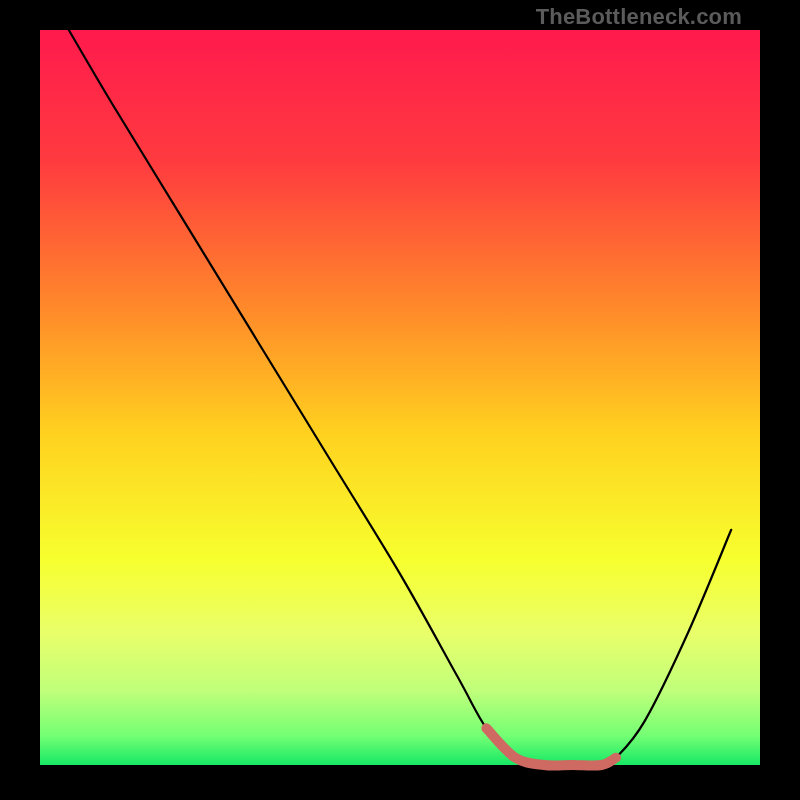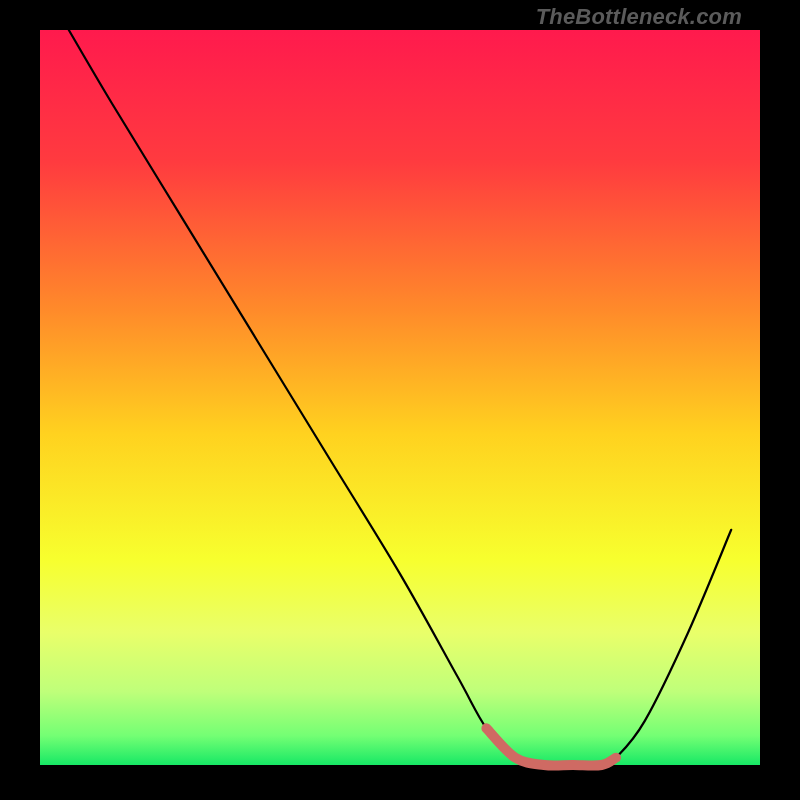--- a/index.html
+++ b/index.html
@@ -9,21 +9,20 @@
     height: 800px;
     background: #000;
     font-family: Arial, Helvetica, sans-serif;
     overflow: hidden;
   }
   .frame {
     position: relative;
     width: 752px;
     height: 800px;
     background: #000;
-    font-style: italic;
   }
   .watermark {
     position: absolute;
     top: 4px;
     right: 10px;
     color: #5b5b5b;
     font-size: 22px;
     font-weight: 600;
     letter-spacing: 0.2px;
     user-select: none;

